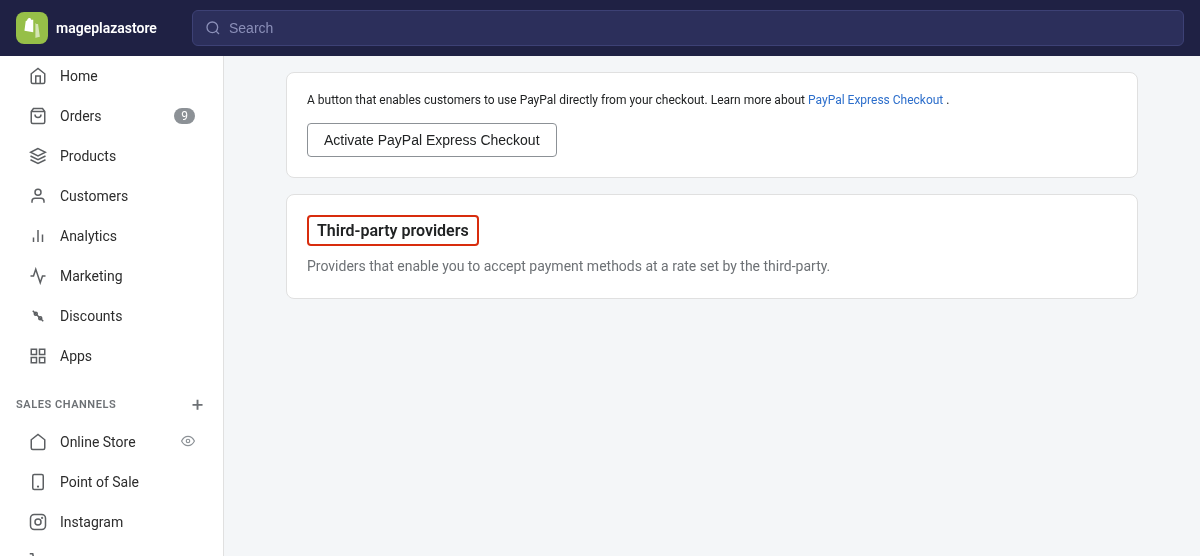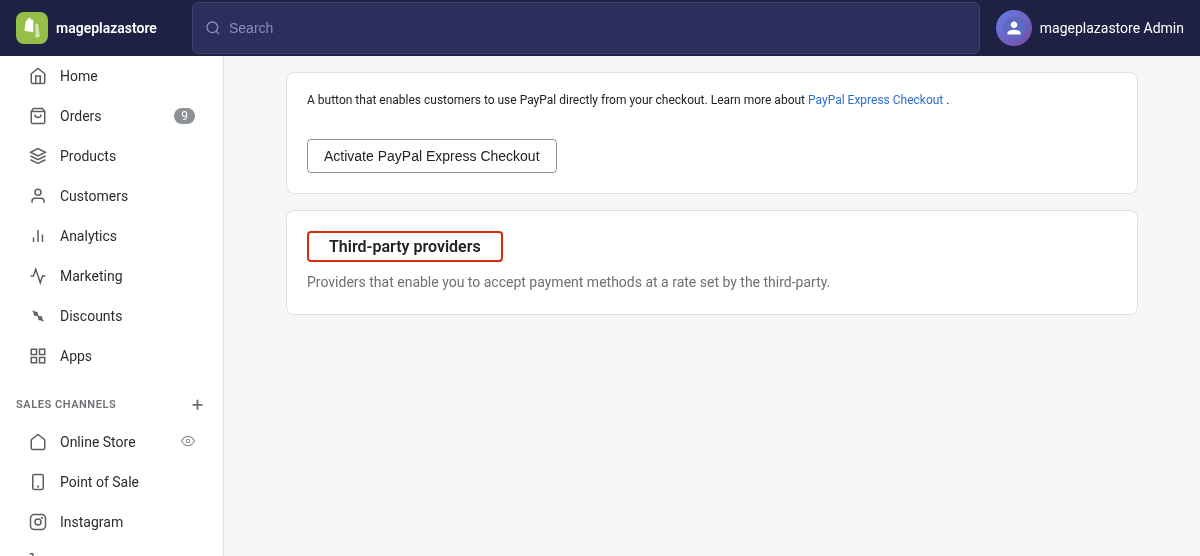--- a/index.html
+++ b/index.html
@@ -38,21 +38,21 @@
     }
     .search-bar {
       flex: 1;
       background: #2c2f5b;
       border: 1px solid #3d4175;
       border-radius: 6px;
       display: flex;
       align-items: center;
       padding: 0 12px;
       gap: 8px;
-      height: 52px;
+      height: 36px;
     }
     .search-bar input {
       background: transparent;
       border: none;
       color: #b0b4d8;
       font-size: 14px;
       outline: none;
       flex: 1;
     }
     .search-bar input::placeholder { color: #8b8fb8; }
@@ -180,36 +180,36 @@
     }
     .btn {
       display: inline-block;
       padding: 8px 16px;
       border: 1px solid #8c9196;
       border-radius: 4px;
       font-size: 14px;
       color: #202223;
       background: white;
       cursor: pointer;
-      margin-top: 28px;
+      margin-top: 12px;
     }
 
     
     .third-party-header {
       display: flex;
       align-items: center;
       gap: 10px;
       margin-bottom: 12px;
     }
     .third-party-title {
       font-size: 16px;
       font-weight: 600;
       color: #202223;
       border: 2px solid #d82c0d;
-      padding: 4px 20px;
+      padding: 4px 8px;
       border-radius: 4px;
       display: inline-block;
     }
     .card-desc {
       font-size: 14px;
       color: #6d7175;
       margin-bottom: 4px;
     }
 
     
@@ -243,29 +243,20 @@
   </div>
 
   <div class="search-bar">
     <svg class="search-icon-svg" width="16" height="16" viewBox="0 0 24 24" fill="none" stroke="currentColor" stroke-width="2">
       <circle cx="11" cy="11" r="8"></circle>
         <path d="m21 21-4.35-4.35"></path>
     </svg>
     <input type="text" placeholder="Search" style="">
   </div>
 
-  <div class="header-user">
-    <div class="user-avatar">
-      <svg width="22" height="22" viewBox="0 0 40 40" fill="none">
-        <circle cx="20" cy="20" r="20" fill="#5c6bc0"></circle>
-        <path d="M20 20c3.3 0 6-2.7 6-6s-2.7-6-6-6-6 2.7-6 6 2.7 6 6 6zm0 3c-4 0-12 2-12 6v3h24v-3c0-4-8-6-12-6z" fill="white"></path>
-      </svg>
-    </div>
-    <span>mageplazastore Admin</span>
-  </div>
 </div>
 
 <div class="layout">
 
   <div class="sidebar">
 
     <div class="nav-item">
       <span class="nav-icon">
         <svg width="18" height="18" viewBox="0 0 24 24" fill="none" stroke="currentColor" stroke-width="2">
             <path d="M3 9l9-7 9 7v11a2 2 0 01-2 2H5a2 2 0 01-2-2z"></path>

